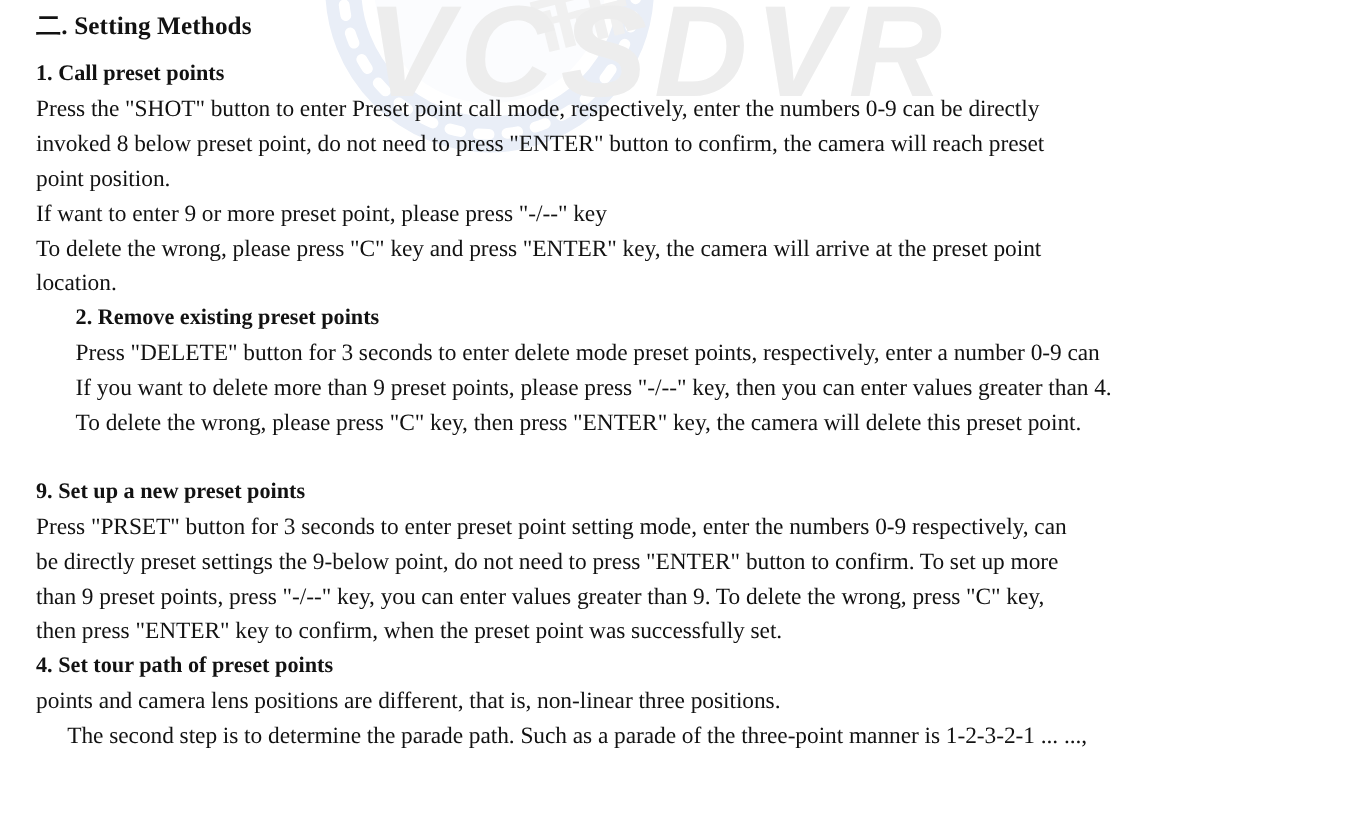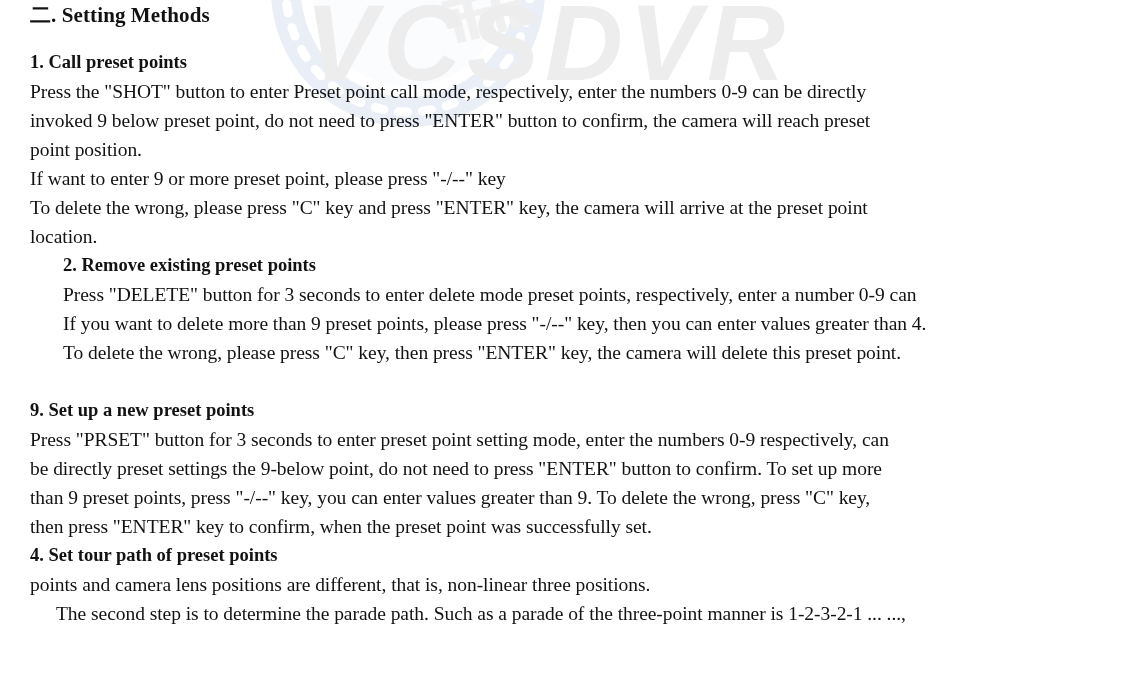--- a/index.html
+++ b/index.html
@@ -35,21 +35,21 @@
   }
 
   .doc-heading {
     position: absolute;
     left: 30px;
     top: 1px;
     font-size: 21px;
     font-weight: bold;
     letter-spacing: 0.1px;
     white-space: nowrap;
-    line-height: 28px;
+    line-height: 40px;
   }
   .doc-heading .cjk {
     font-family: "DejaVu Serif", "Liberation Serif", serif;
     font-weight: bold;
   }
 
   .section {
     position: absolute;
     left: 30px;
     width: 1022px;
@@ -113,21 +113,21 @@
 
 <div id="page">
 
   <div class="doc-heading">
     <span class="cjk">二</span><span>. </span><span>Setting Methods</span>
   </div>
 
   <div class="section" id="section-1">
     <div class="sec-title">1. Call preset points</div>
     <div class="para">Press the "SHOT" button to enter Preset point call mode, respectively, enter the numbers 0-9 can be directly</div>
-    <div class="para">invoked 9 below preset point, do not need to press "ENTER" button to confirm, the camera will reach preset</div>
+    <div class="para">invoked 8 below preset point, do not need to press "ENTER" button to confirm, the camera will reach preset</div>
     <div class="para">point position.</div>
     <div class="para">If want to enter 9 or more preset point, please press "-/--" key</div>
     <div class="para">To delete the wrong, please press "C" key and press "ENTER" key, the camera will arrive at the preset point</div>
     <div class="para">location.</div>
   </div>
 
   <div class="section" id="section-2">
     <div class="sec-title">2. Remove existing preset points</div>
     <div class="para">Press "DELETE" button for 3 seconds to enter delete mode preset points, respectively, enter a number 0-9 can</div>
     <div class="para">If you want to delete more than 9 preset points, please press "-/--" key, then you can enter values greater than 4.</div>

